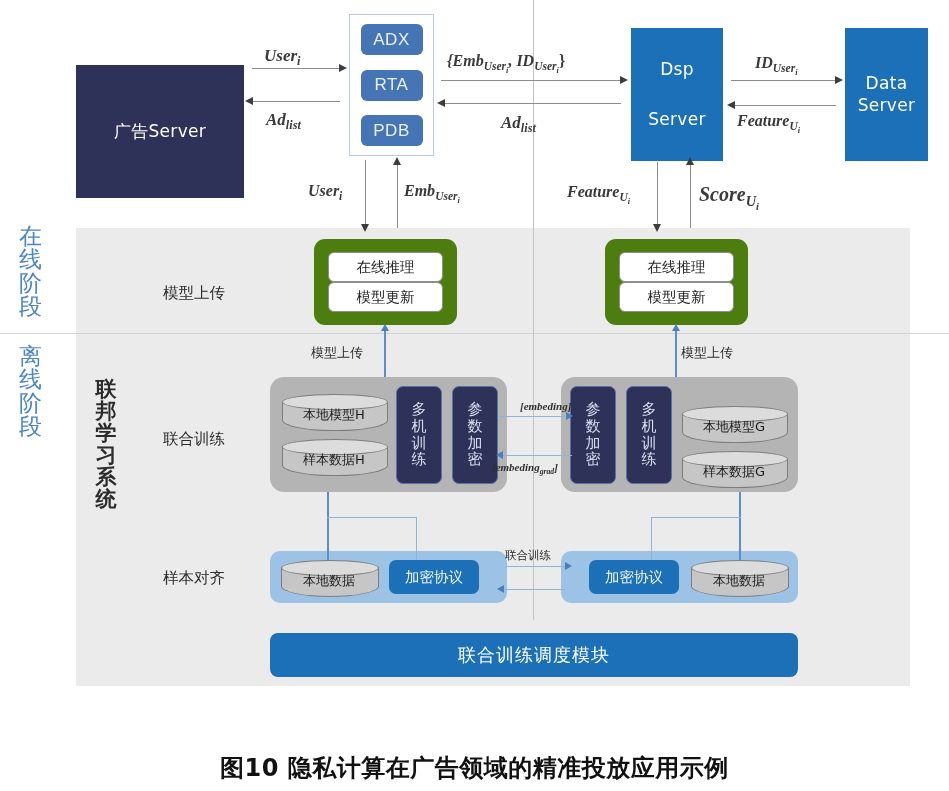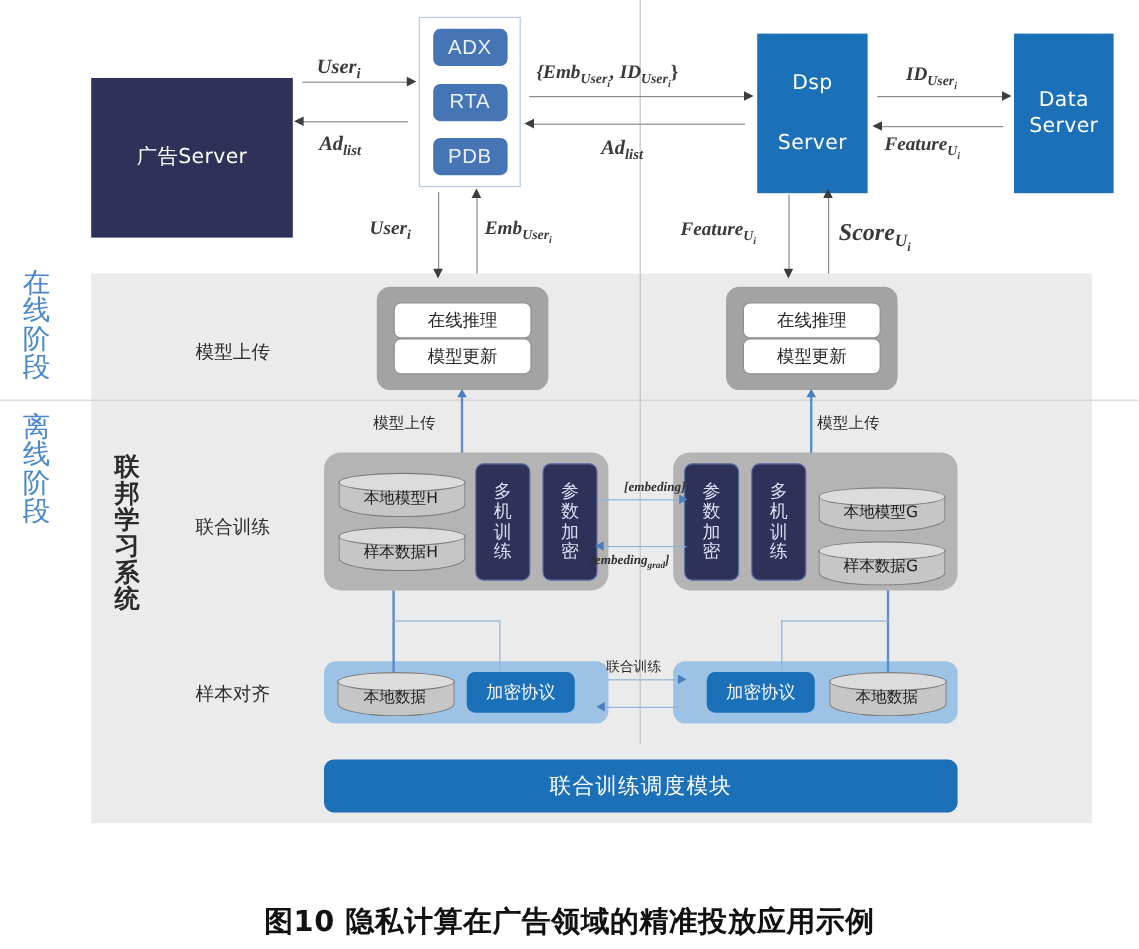--- a/index.html
+++ b/index.html
@@ -32,21 +32,21 @@
   .vdivider{background:#c3c3c3;width:1px;}
 
   
   .stagelabel{color:#4a86c8;font-size:23px;line-height:1.02;text-align:center;letter-spacing:1px;
               font-family:"DejaVu Sans","Liberation Sans",sans-serif;}
   .syslabel{color:#2b2b2b;font-size:21px;line-height:1.05;text-align:center;font-weight:bold;
             font-family:"DejaVu Sans","Liberation Sans",sans-serif;}
   .rowlabel{color:#2b2b2b;font-size:15.5px;white-space:nowrap;font-family:"DejaVu Sans","Liberation Sans",sans-serif;}
 
   
-  .graygroup{background:#a3a3a3;border-radius:11px;display:flex;flex-direction:column;
+  .graygroup{background:#4d7c0f;border-radius:11px;display:flex;flex-direction:column;
              align-items:center;justify-content:center;gap:0;}
   .whitebox{background:#ffffff;border:1.5px solid #8f8f8f;border-radius:6px;color:#262626;
             font-size:14.5px;display:flex;align-items:center;justify-content:center;
             font-family:"DejaVu Sans","Liberation Sans",sans-serif;}
 
   
   .fedgroup{background:#b4b4b4;border-radius:14px;display:flex;align-items:center;}
   .cyl{position:relative;width:104px;height:36px;}
   .cyl .body{position:absolute;left:0;top:7px;width:104px;height:29px;background:#c6c6c6;
              border:1px solid #7d7d7d;border-top:none;border-radius:0 0 50px 50px/0 0 11px 11px;}

